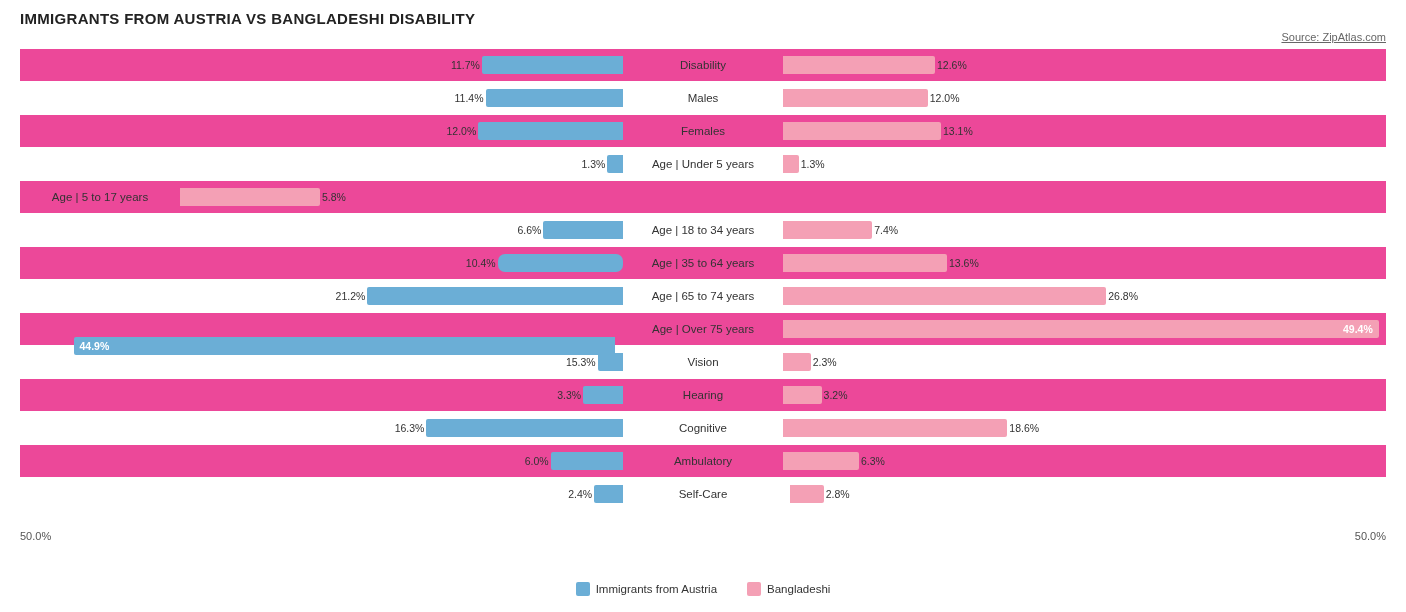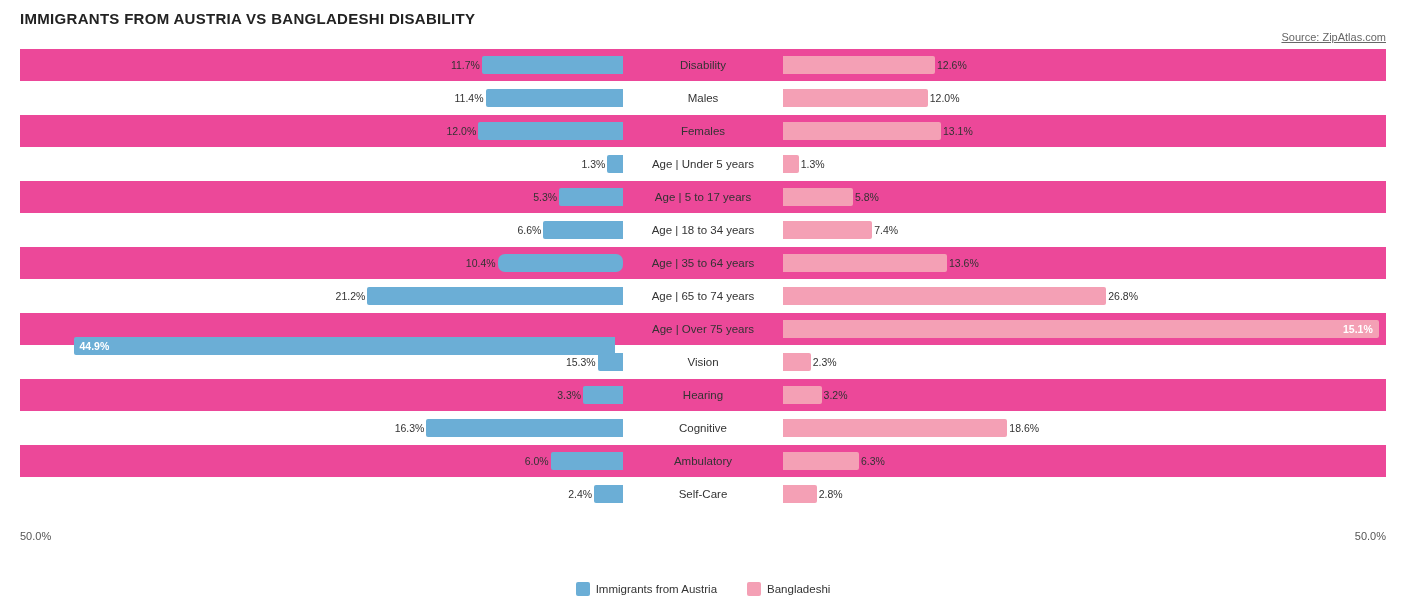--- a/index.html
+++ b/index.html
@@ -227,25 +227,20 @@
         <div class="center-label">Age | Under 5 years</div>
         <div class="right-area">
           <div class="bar-pink" style="width: 2.6%; left: 0px;">
             <span class="val-right">1.3%</span>
           </div>
         </div>
       </div>
     </div>
     <div class="bar-row">
       <div class="row-inner">
-        <div class="left-area">
-          <div class="bar-blue" style="width: 10.6%; right: 0px;">
-            <span class="val-left">5.3%</span>
-          </div>
-        </div>
         <div class="center-label">Age | 5 to 17 years</div>
         <div class="right-area">
           <div class="bar-pink" style="width: 11.6%; left: 0px;">
             <span class="val-right">5.8%</span>
           </div>
         </div>
       </div>
     </div>
     <div class="bar-row">
       <div class="row-inner">
@@ -295,21 +290,21 @@
     <div class="bar-row">
       <div class="row-inner">
         <div class="left-area">
           <div class="bar-blue" style="width: 89.8%; right: 8px; margin-top: 33px;">
             <span class="val-inside-left">44.9%</span>
           </div>
         </div>
         <div class="center-label">Age | Over 75 years</div>
         <div class="right-area">
           <div class="bar-pink" style="width: 98.8%; left: 0px;">
-            <span class="val-inside-right">15.1%</span>
+            <span class="val-inside-right">49.4%</span>
           </div>
         </div>
       </div>
     </div>
     <div class="bar-row">
       <div class="row-inner">
         <div class="left-area">
           <div class="bar-blue" style="width: 4.2%; right: 0px;">
             <span class="val-left">15.3%</span>
           </div>
@@ -369,21 +364,21 @@
     </div>
     <div class="bar-row">
       <div class="row-inner">
         <div class="left-area">
           <div class="bar-blue" style="width: 4.8%; right: 0px;">
             <span class="val-left">2.4%</span>
           </div>
         </div>
         <div class="center-label">Self-Care</div>
         <div class="right-area">
-          <div class="bar-pink" style="width: 5.6%; left: 0px;">
+          <div class="bar-pink" style="width: 5.6%; left: 7px;">
             <span class="val-right">2.8%</span>
           </div>
         </div>
       </div>
     </div>
   </div>
 
 <div class="axis-row">
   <div class="axis-left">
     <span class="axis-label" id="axisLeft">50.0%</span>

